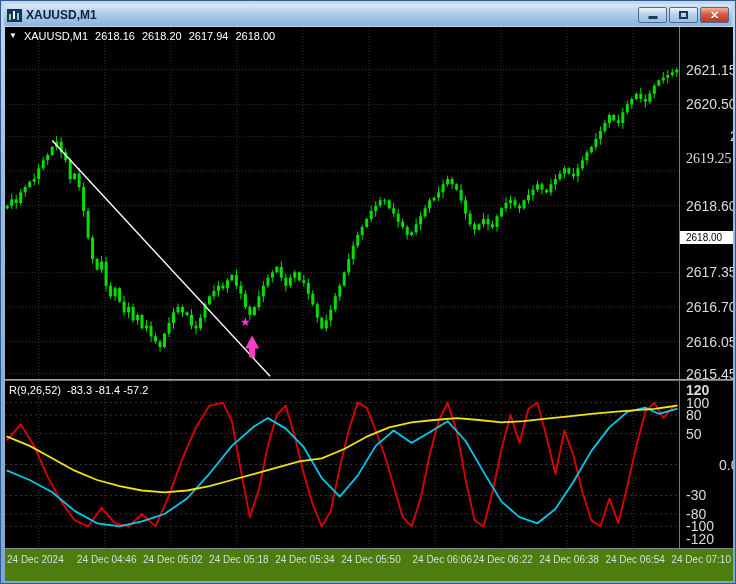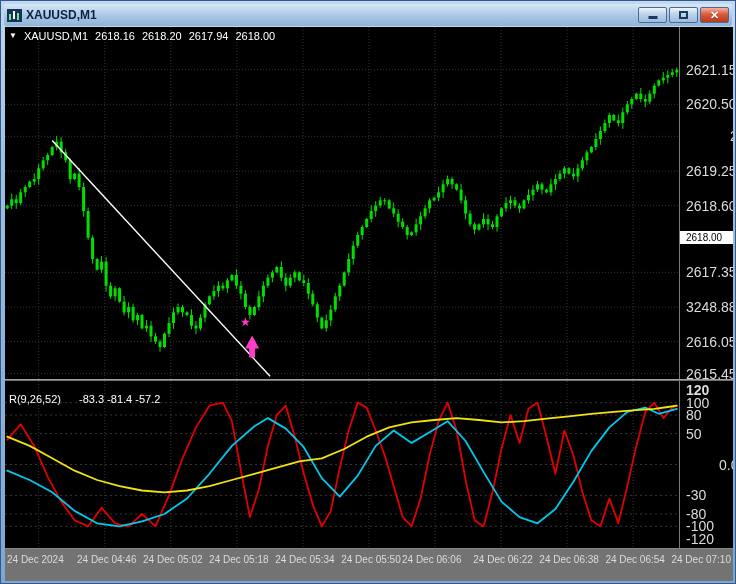--- a/index.html
+++ b/index.html
@@ -27,22 +27,22 @@
   .quote .tri{font-size:8px;line-height:1;}
   .axis{position:absolute;left:674px;width:54px;background:#000;border-left:1px solid #7a7a7a;box-sizing:border-box;}
   #price-axis{top:0;height:352px;}
   #ind-axis{top:354px;height:167px;}
   .axis-label{position:absolute;left:6px;font-size:14px;line-height:12px;color:#dcdcdc;white-space:nowrap;}
   .price-current{position:absolute;left:0;width:54px;box-sizing:border-box;background:#ffffff;color:#000;
     font-size:10px;line-height:13px;padding-left:6px;z-index:4;}
   .sep{position:absolute;left:0;width:728px;background:linear-gradient(180deg,#b5b5b5,#5c5c5c);}
   #sep1{top:352px;height:2px;}
   #sep2{top:521px;height:1px;}
-  .ind-label{position:absolute;left:4px;top:366px;color:#ffffff;font-size:11px;white-space:nowrap;z-index:5;display:flex;gap:18px;}
-  #time-axis{position:absolute;left:0;top:522px;width:728px;height:32px;background:#737373;}
+  .ind-label{position:absolute;left:4px;top:357px;color:#ffffff;font-size:11px;white-space:nowrap;z-index:5;display:flex;gap:6px;}
+  #time-axis{position:absolute;left:0;top:522px;width:728px;height:32px;background:#4d7c0f;}
   .time-label{position:absolute;top:5px;font-size:10px;color:#dcdcdc;white-space:nowrap;}
 </style>
 </head>
 <body>
 
 <div class="window">
 
   <div class="titlebar">
     <svg class="app-icon" viewBox="0 0 15 13">
       <rect x="0" y="0" width="15" height="13" fill="#12335c"></rect>
@@ -398,24 +398,24 @@
       <span>2618.20</span>
       <span>2617.94</span>
       <span>2618.00</span>
     </div>
 
     <div id="price-axis" class="axis">
       <div id="price-current" class="price-current" style="top: 203.667px;">2618.00</div>
     <div class="axis-label" style="top: 36.6667px;">2621.15</div>
         <div class="axis-label" style="top: 71.3333px;">2620.50</div>
         <div class="axis-label" style="top: 103.333px; margin-left: 44px;">2619.90</div>
-        <div class="axis-label" style="top: 138px;">2619.25</div>
+        <div class="axis-label" style="top: 126px; font-family: Liberation Serif, serif;">2619.25</div>
         <div class="axis-label" style="top: 172.667px;">2618.60</div>
         <div class="axis-label" style="top: 239.333px;">2617.35</div>
-        <div class="axis-label" style="top: 274px;">3248.88</div>
+        <div class="axis-label" style="top: 274px;">2616.70</div>
         <div class="axis-label" style="top: 308.667px;">2616.05</div>
         <div class="axis-label" style="top: 340.667px;">2615.45</div>
       </div>
 
     <div id="sep1" class="sep"></div>
 
     <svg id="ind-svg" class="pane" width="674" height="167">
         <line x1="33.7" y1="0" x2="33.7" y2="167" stroke="#343434" stroke-dasharray="1,2"></line>
         <line x1="99.752" y1="0" x2="99.752" y2="167" stroke="#343434" stroke-dasharray="1,2"></line>
         <line x1="165.804" y1="0" x2="165.804" y2="167" stroke="#343434" stroke-dasharray="1,2"></line>
@@ -457,21 +457,21 @@
 
     <div id="sep2" class="sep"></div>
 
     <div id="time-axis">
         <div class="time-label" style="left: 2px; width: 70px;">24 Dec 2024</div>
         <div class="time-label" style="left: 66.752px; width: 70px; text-align: center;">24 Dec 04:46</div>
         <div class="time-label" style="left: 132.804px; width: 70px; text-align: center;">24 Dec 05:02</div>
         <div class="time-label" style="left: 198.856px; width: 70px; text-align: center;">24 Dec 05:18</div>
         <div class="time-label" style="left: 264.908px; width: 70px; text-align: center;">24 Dec 05:34</div>
         <div class="time-label" style="left: 330.96px; width: 70px; text-align: center;">24 Dec 05:50</div>
-        <div class="time-label" style="left: 397.012px; width: 70px; text-align: left;">24 Dec 06:06</div>
+        <div class="time-label" style="left: 397.012px; width: 70px; text-align: right;">24 Dec 06:06</div>
         <div class="time-label" style="left: 463.064px; width: 70px; text-align: center;">24 Dec 06:22</div>
         <div class="time-label" style="left: 529.116px; width: 70px; text-align: center;">24 Dec 06:38</div>
         <div class="time-label" style="left: 595.168px; width: 70px; text-align: center;">24 Dec 06:54</div>
         <div class="time-label" style="left: 661.22px; width: 70px; text-align: center;">24 Dec 07:10</div>
       </div>
 
   </div>
 </div>
 
 </body></html>

